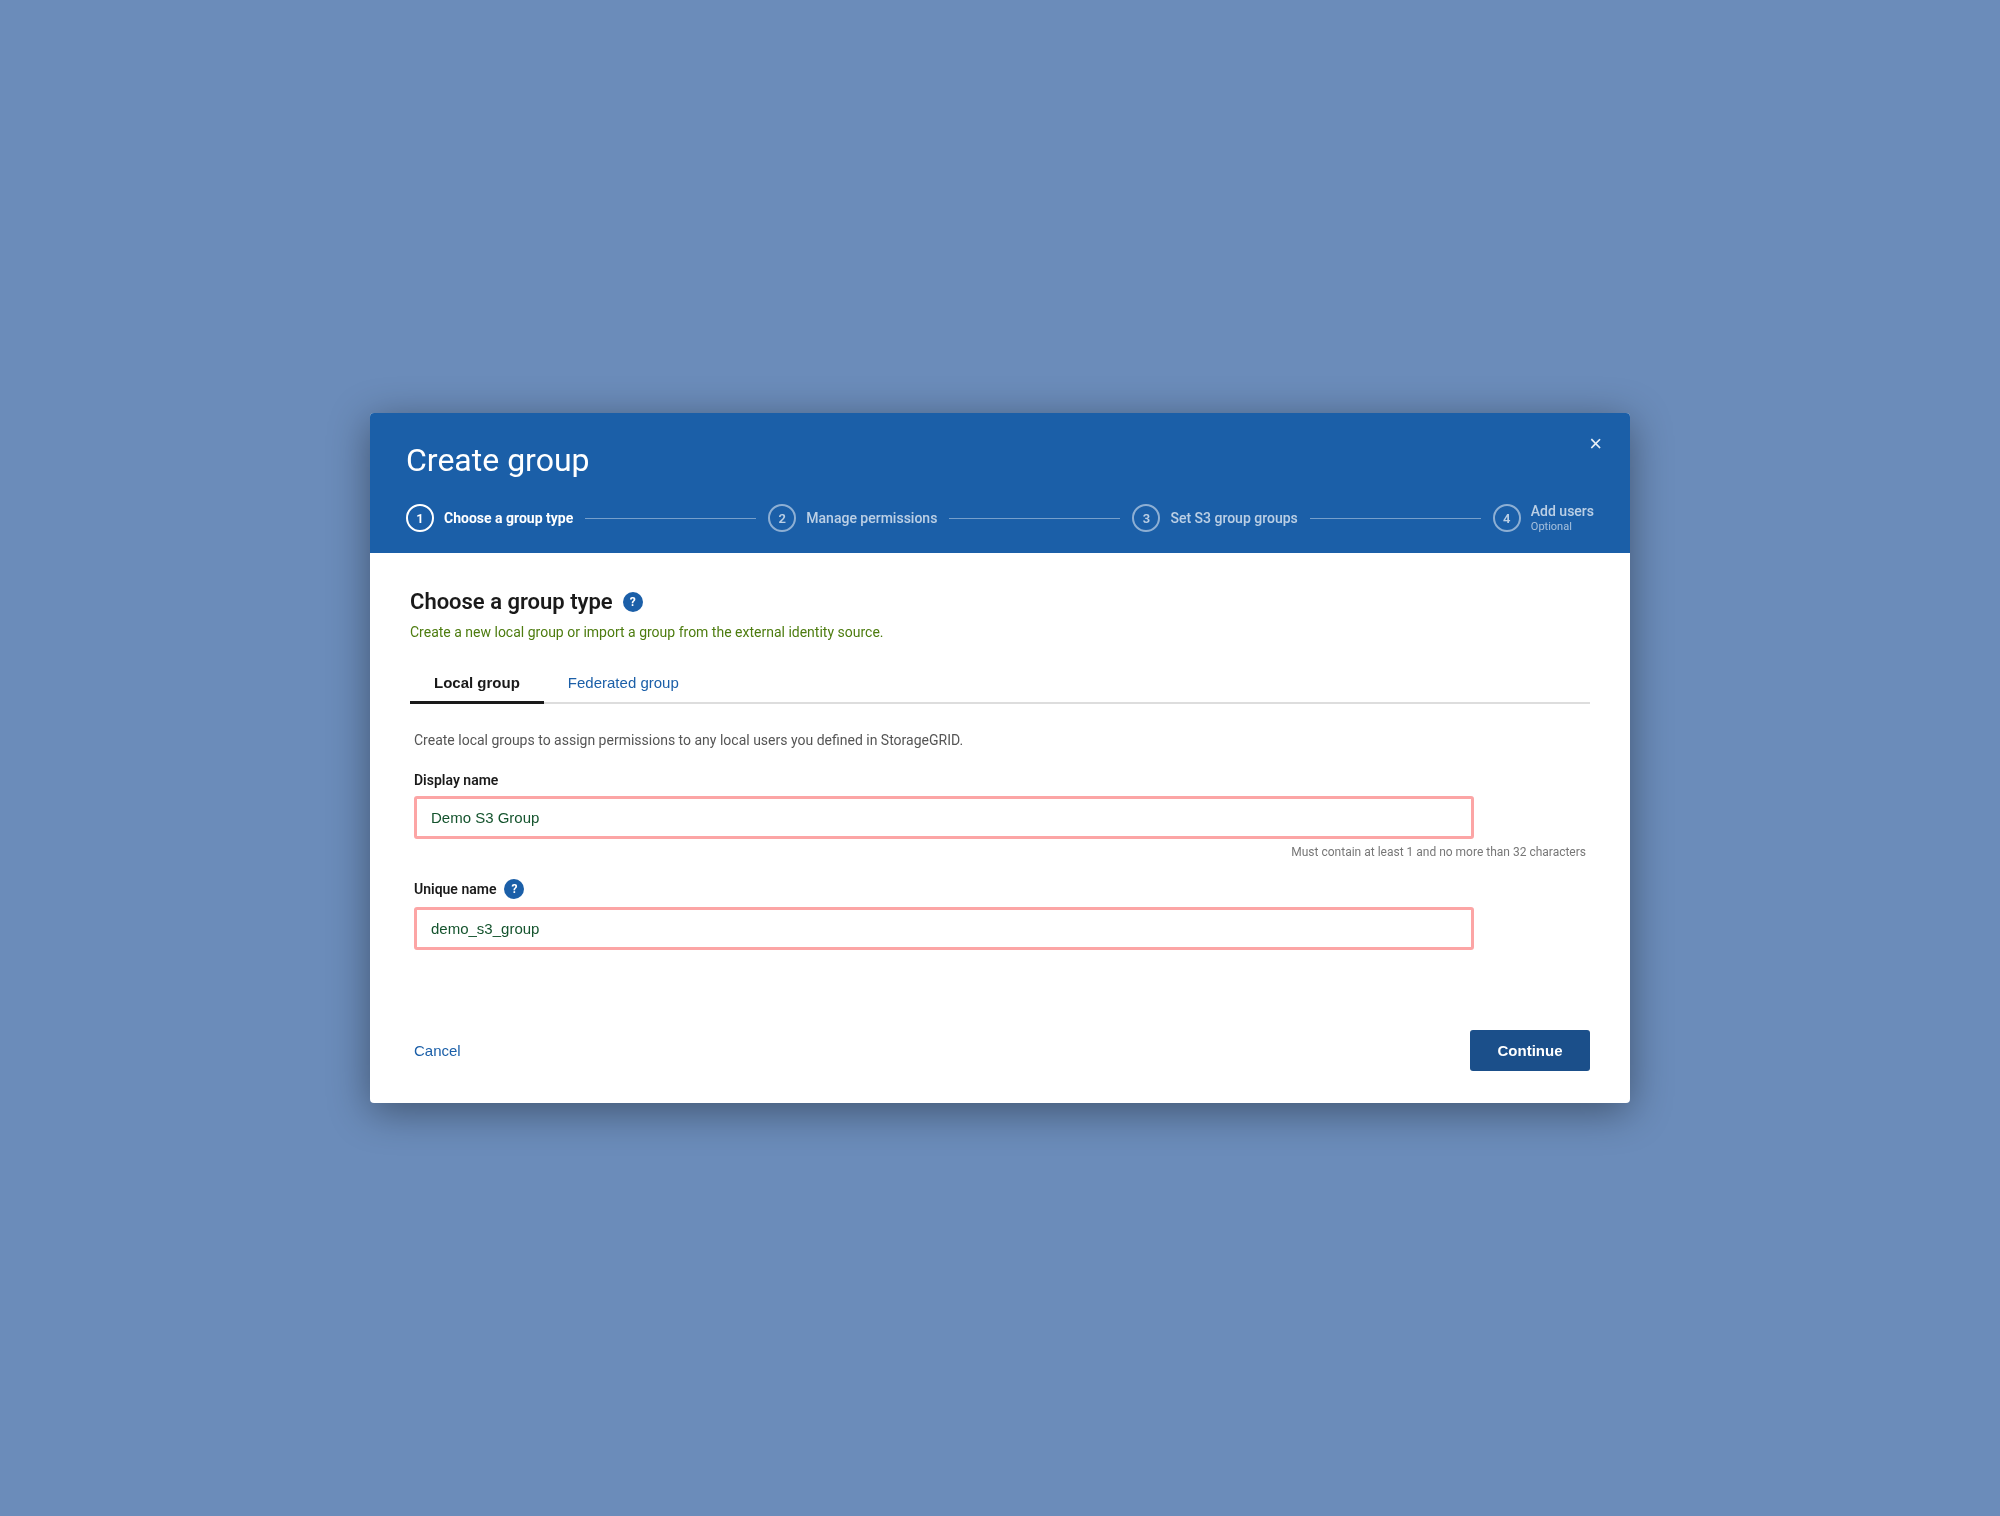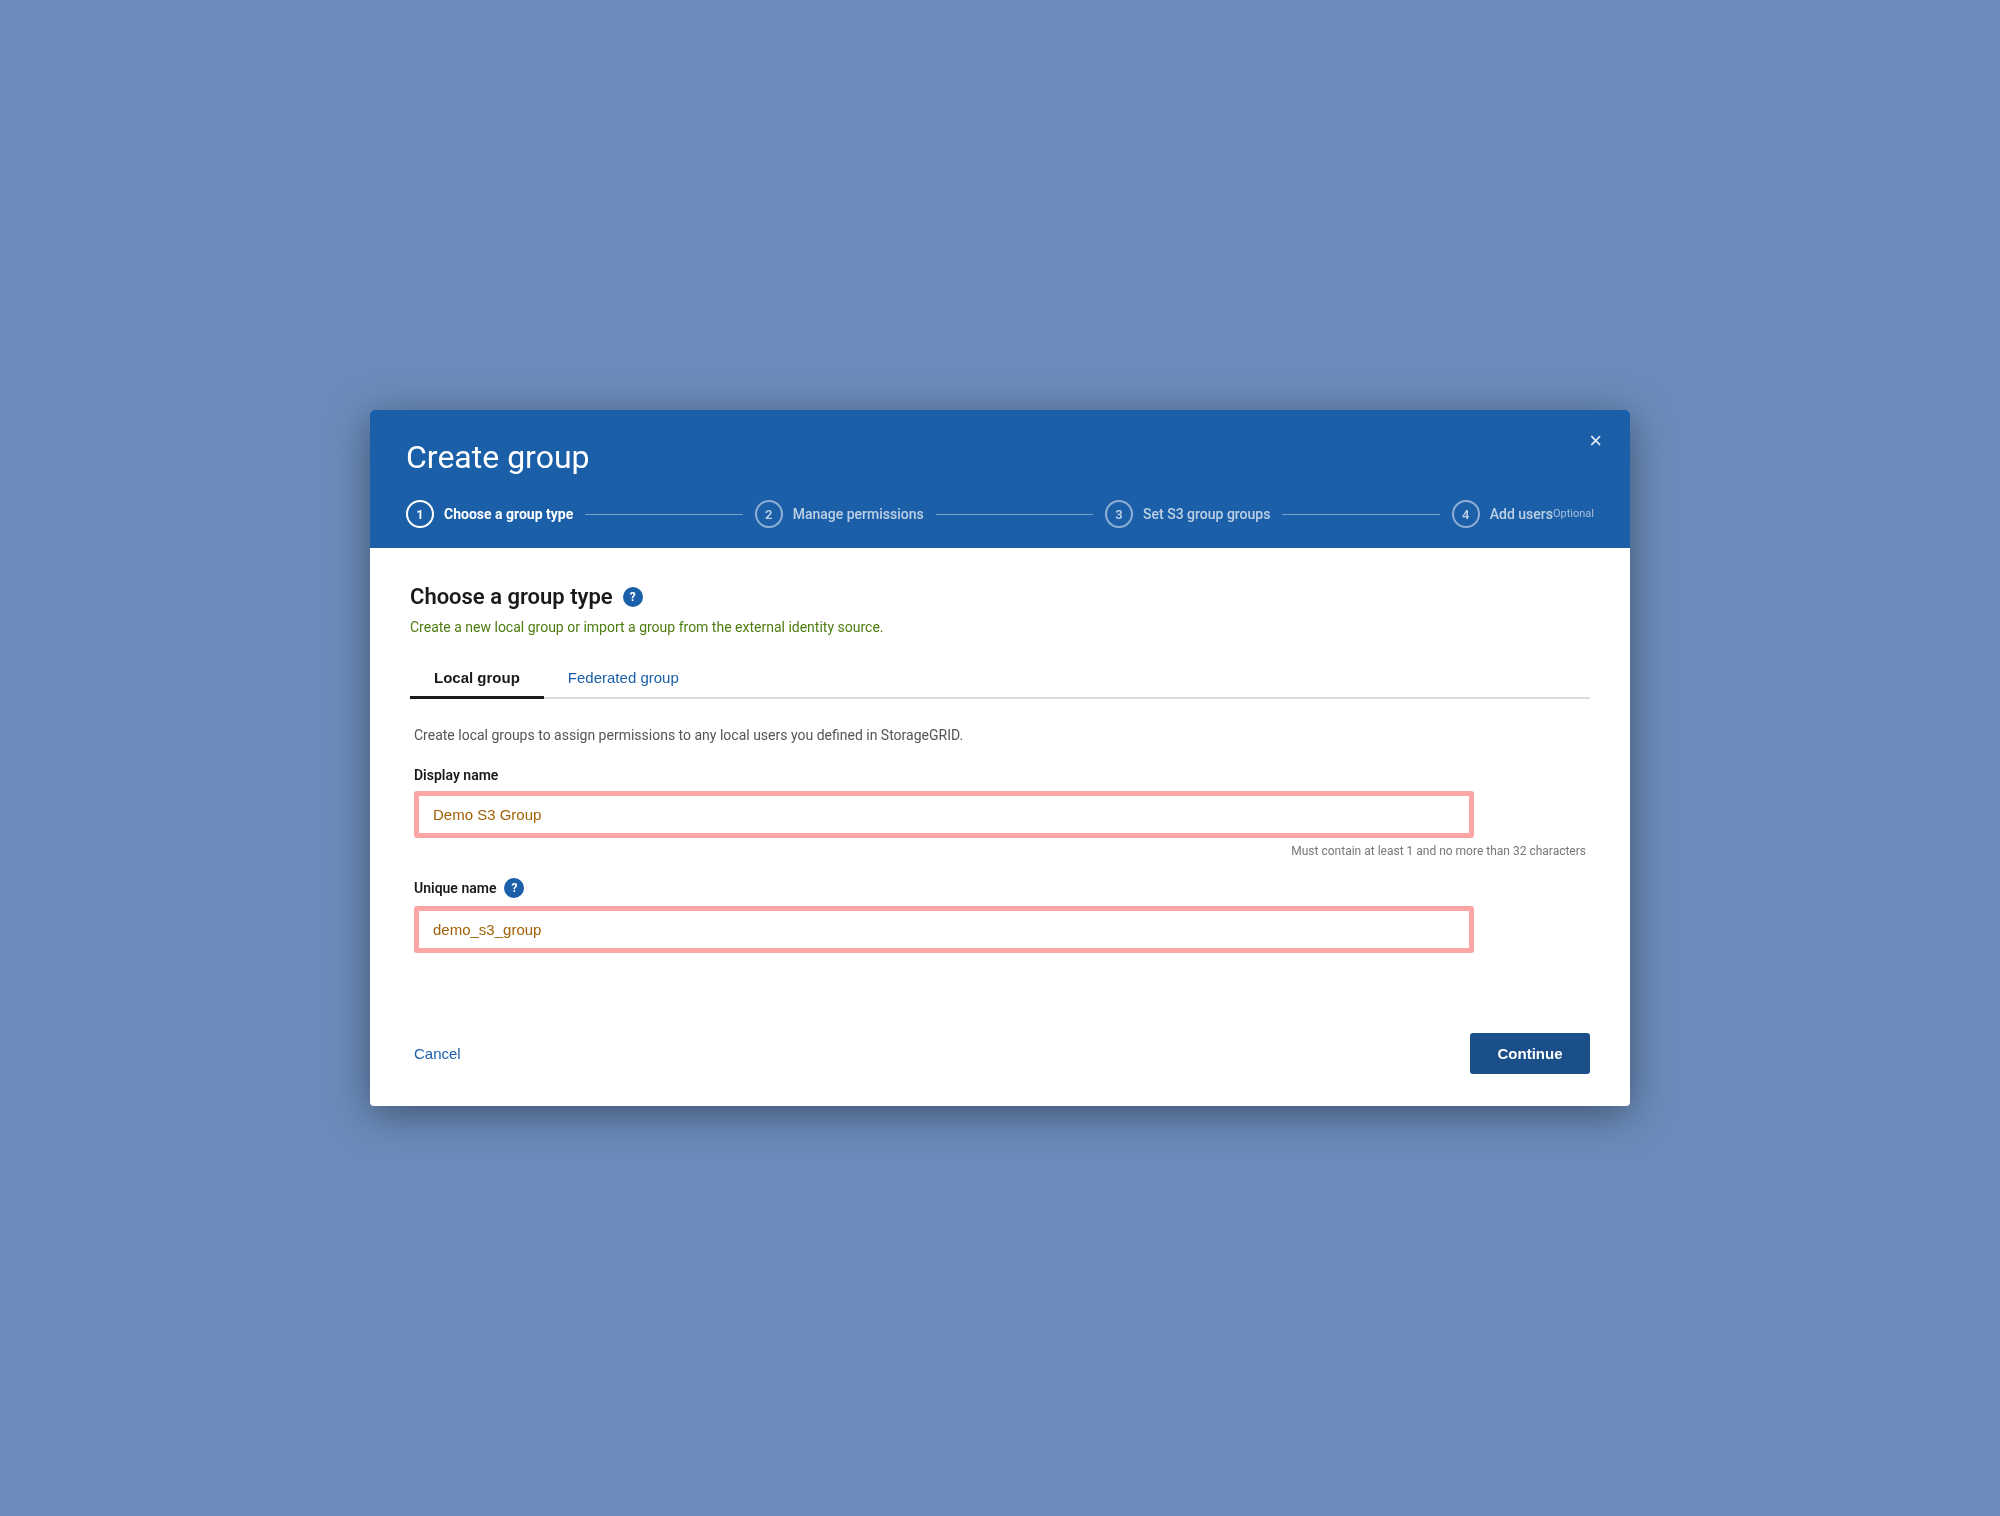--- a/index.html
+++ b/index.html
@@ -92,21 +92,21 @@
       white-space: nowrap;
     }
 
     .step.active .step-label {
       font-weight: 700;
       color: white;
     }
 
     .step-optional {
       display: flex;
-      flex-direction: row;
+      flex-direction: column;
       align-items: flex-start;
       text-align: right;
     }
 
     .step-optional .step-sub {
       font-size: 11px;
       color: rgba(255,255,255,0.6);
       margin-top: 1px;
     }
 
@@ -204,23 +204,23 @@
       display: flex;
       align-items: center;
       gap: 8px;
     }
 
     .form-input {
       width: 100%;
       max-width: 1060px;
       padding: 10px 14px;
       font-size: 15px;
-      border: 5px solid #fca5a5;
+      border: 3px solid #fca5a5;
       border-radius: 3px;
-      color: #a16207;
+      color: #14532d;
       outline: none;
     }
 
     .form-hint {
       font-size: 12px;
       color: #777;
       margin-top: 6px;
       text-align: right;
     }
 

